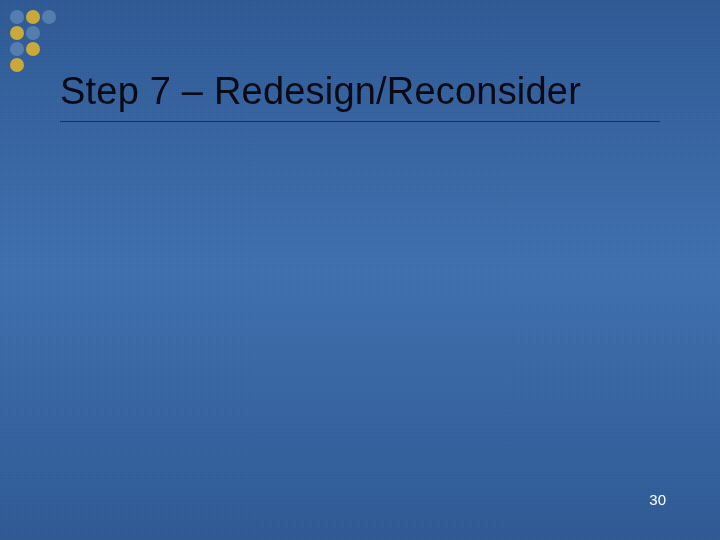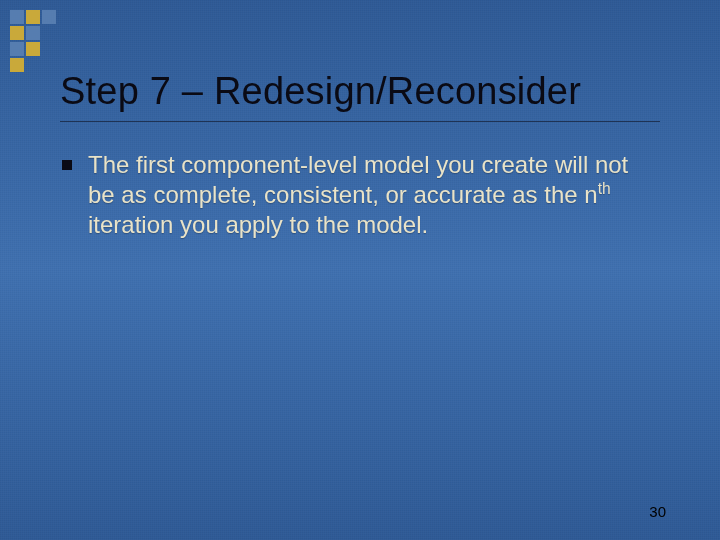--- a/index.html
+++ b/index.html
@@ -1,15 +1,15 @@
 <!DOCTYPE html>
 <html><head>
 <meta charset="utf-8">
 <style>
-  * { margin: 0; padding: 0; box-sizing: border-box; }
+  * { margin: 0; padding: 0; box-sizing: border-box; border-radius: 16px; }
   html, body { width: 720px; height: 540px; overflow: hidden; }
   body {
     font-family: Arial, Helvetica, sans-serif;
     background: linear-gradient(180deg, #2e5a96 0%, #3a6aa8 25%, #3f70b0 50%, #3a6aa8 75%, #2e5a96 100%);
     background-color: #3a6aa8;
     position: relative;
     
     background-image:
       repeating-linear-gradient(0deg, rgba(255,255,255,0.02) 0 1px, transparent 1px 2px),
       repeating-linear-gradient(90deg, rgba(0,0,0,0.03) 0 1px, transparent 1px 2px),
@@ -72,22 +72,22 @@
     top: 10px;
     width: 10px;
     height: 10px;
     background: #0a0a14;
   }
   sup { font-size: 0.65em; vertical-align: super; line-height: 0; }
 
   .pagenum {
     position: absolute;
     right: 54px;
-    bottom: 20px;
-    color: #000000;
+    bottom: 32px;
+    color: #ffffff;
     font-size: 15px;
   }
 </style>
 </head>
 <body>
 
 <div class="deco">
   <div class="sq s1"></div>
     <div class="sq s2"></div>
     <div class="sq s3"></div>
@@ -95,19 +95,16 @@
     <div class="sq s5"></div>
   <div class="sq s6"></div>
     <div class="sq s7"></div>
   <div class="sq s8"></div>
 </div>
 
 <div class="slide">
   <h1 class="title">Step 7 – Redesign/Reconsider</h1>
   <hr class="rule">
   <ul class="body">
-    <li>
-      <span>The first component-level model you create will not be as complete, consistent, or accurate as the n</span><sup>th</sup><span> iteration you apply to the model.</span>
-    </li>
   </ul>
 </div>
 
 <div class="pagenum">30</div>
 
 </body></html>

